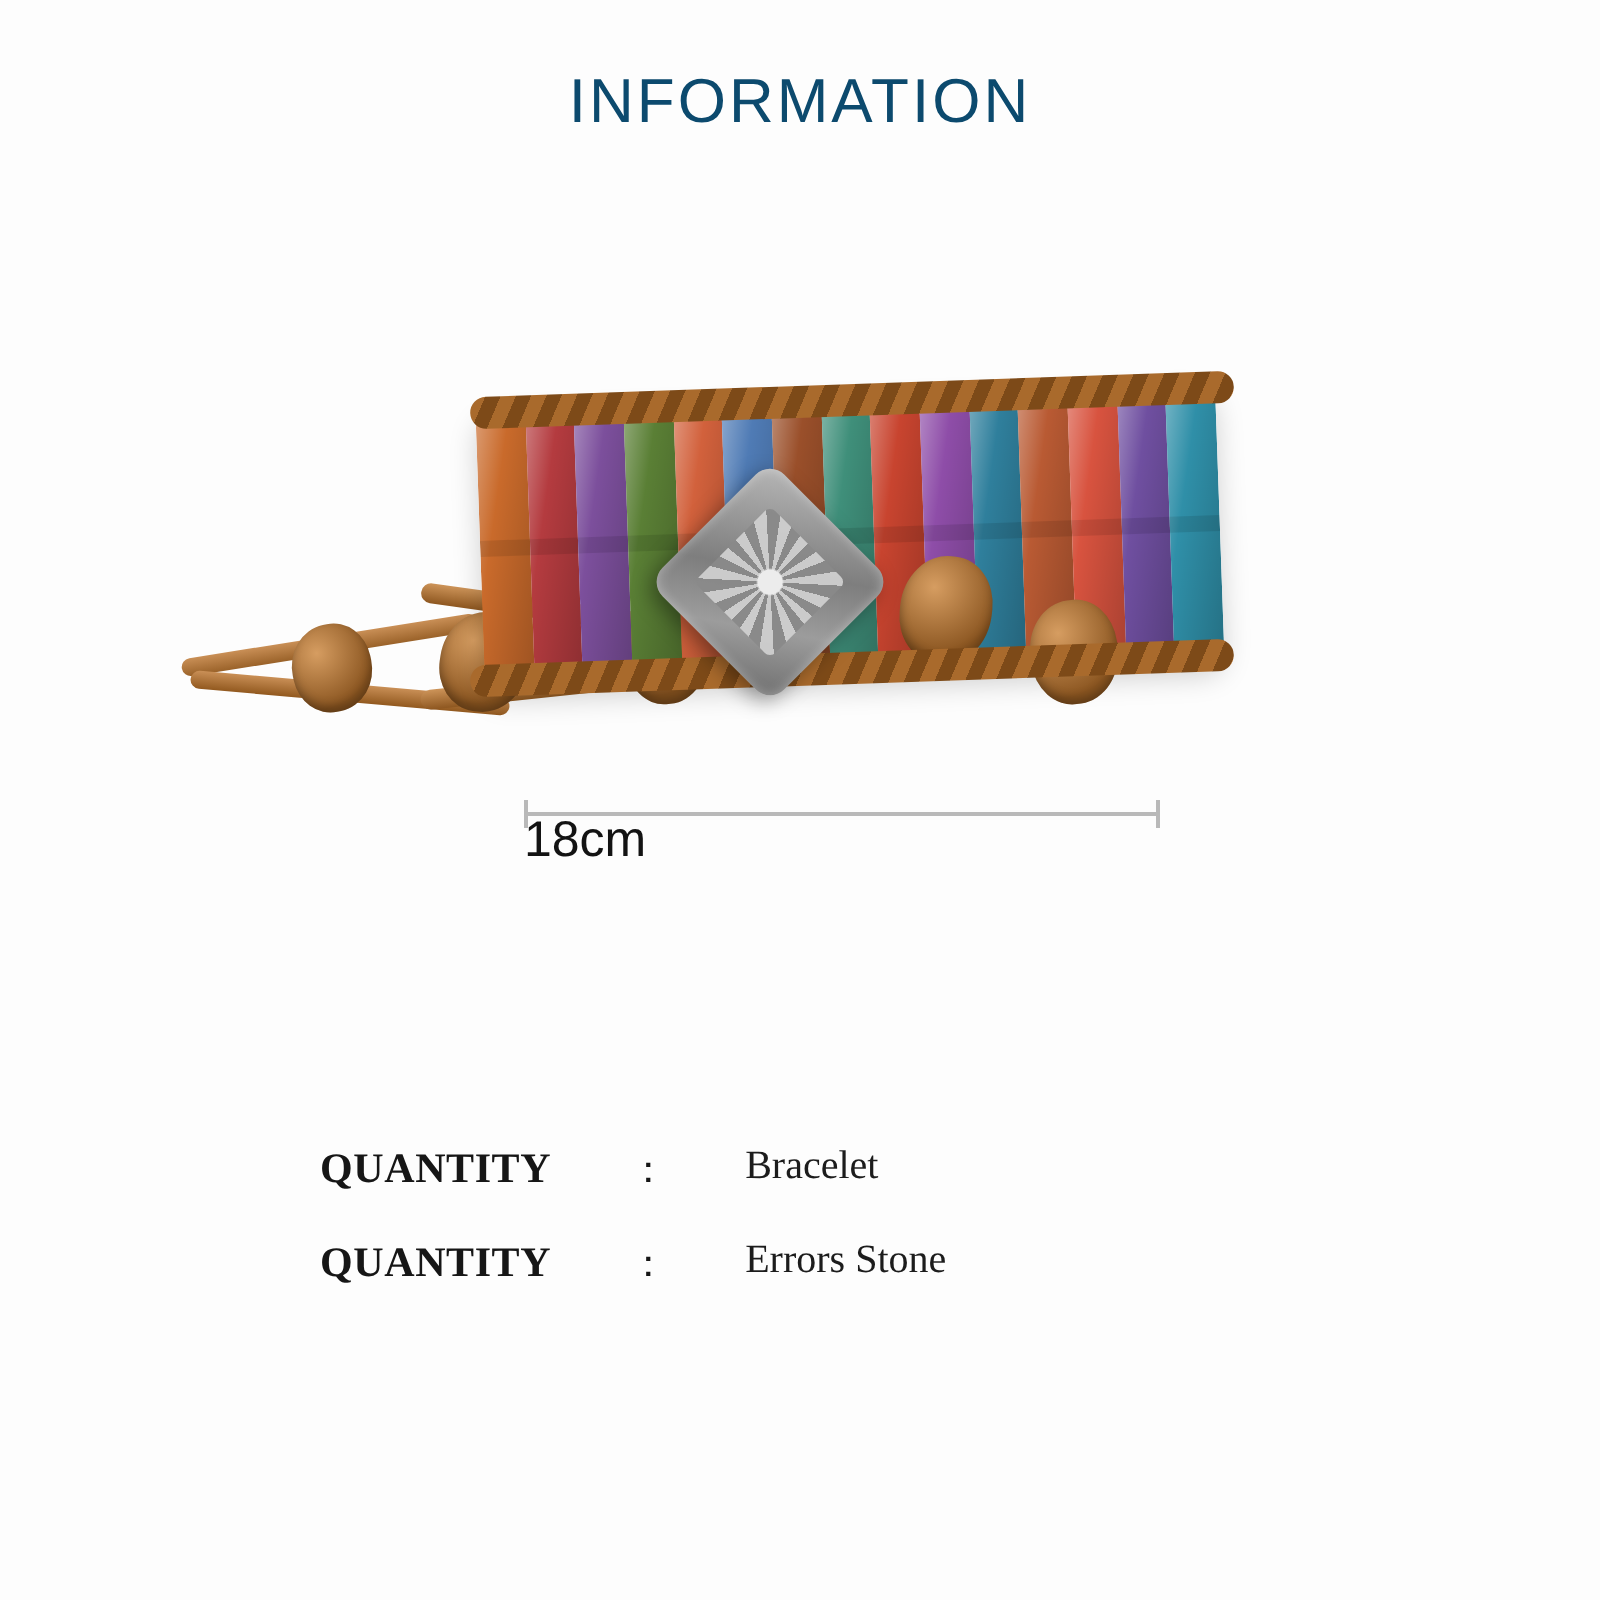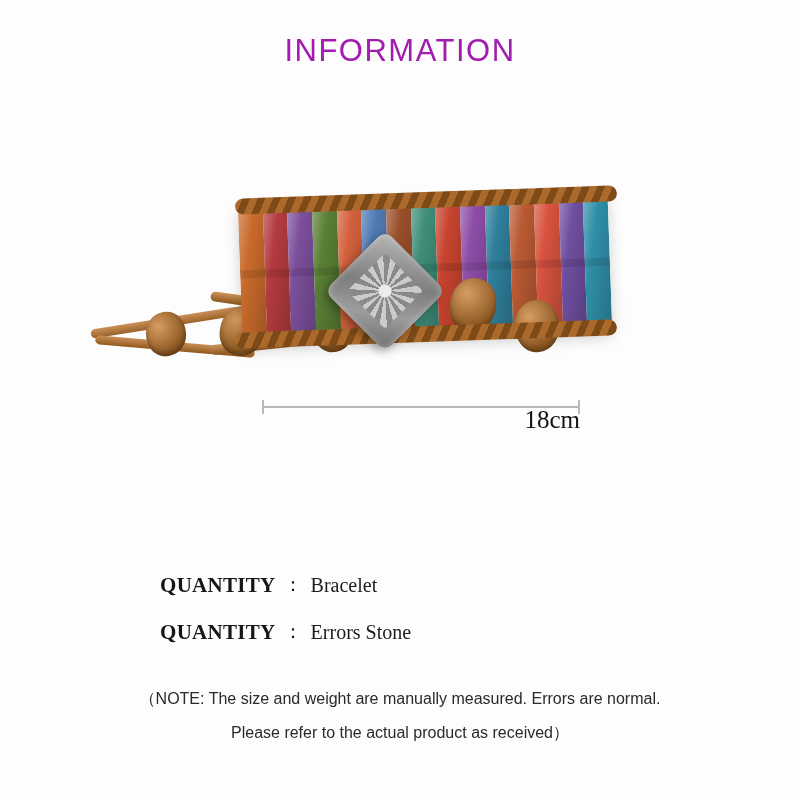--- a/index.html
+++ b/index.html
@@ -21,21 +21,21 @@
   }
   .title {
     position: absolute;
     top: 33px;
     left: 0;
     width: 800px;
     text-align: center;
     font-family: "Liberation Sans", sans-serif;
     font-size: 31px;
     letter-spacing: 1.5px;
-    color: #a21caf;
+    color: #0c4a6e;
     font-weight: 400;
   }
 
   
   .photo {
     position: absolute;
     left: 60px;
     top: 150px;
     width: 680px;
     height: 260px;
@@ -177,38 +177,39 @@
     width: 2px; height: 14px;
     background: #b9b9b9;
   }
   .cap-left { left: 0; }
   .cap-right { right: 0; }
   .ruler-label {
     position: absolute;
     left: 262px;
     top: 406px;
     width: 318px;
-    text-align: right;
+    text-align: left;
     font-size: 25px;
     color: #131313;
-    font-family: Liberation Serif, serif;
+    font-family: Liberation Sans, sans-serif;
   }
 
   
   .specs {
     position: absolute;
     left: 160px;
     top: 572px;
     width: 520px;
     font-family: "Liberation Serif", serif;
   }
   .spec-row {
     display: flex;
-    align-items: center;
+    align-items: flex-start;
     margin-bottom: 21px;
+    gap: 31px;
   }
   .spec-key {
     font-size: 21px;
     font-weight: bold;
     color: #161616;
     letter-spacing: .3px;
     white-space: nowrap;
   }
   .spec-colon {
     font-size: 19px;
@@ -299,18 +300,14 @@
       <span class="spec-colon">：</span>
       <span class="spec-val">Bracelet</span>
     </div>
     <div class="spec-row material">
       <span class="spec-key">QUANTITY</span>
       <span class="spec-colon">：</span>
       <span class="spec-val">Errors Stone</span>
     </div>
   </div>
 
-  <div class="notes">
-    <div class="note-line">（NOTE: The size and weight are manually measured. Errors are normal.</div>
-    <div class="note-line">Please refer to the actual product as received）</div>
-  </div>
 
 </div>
 
 </body></html>

